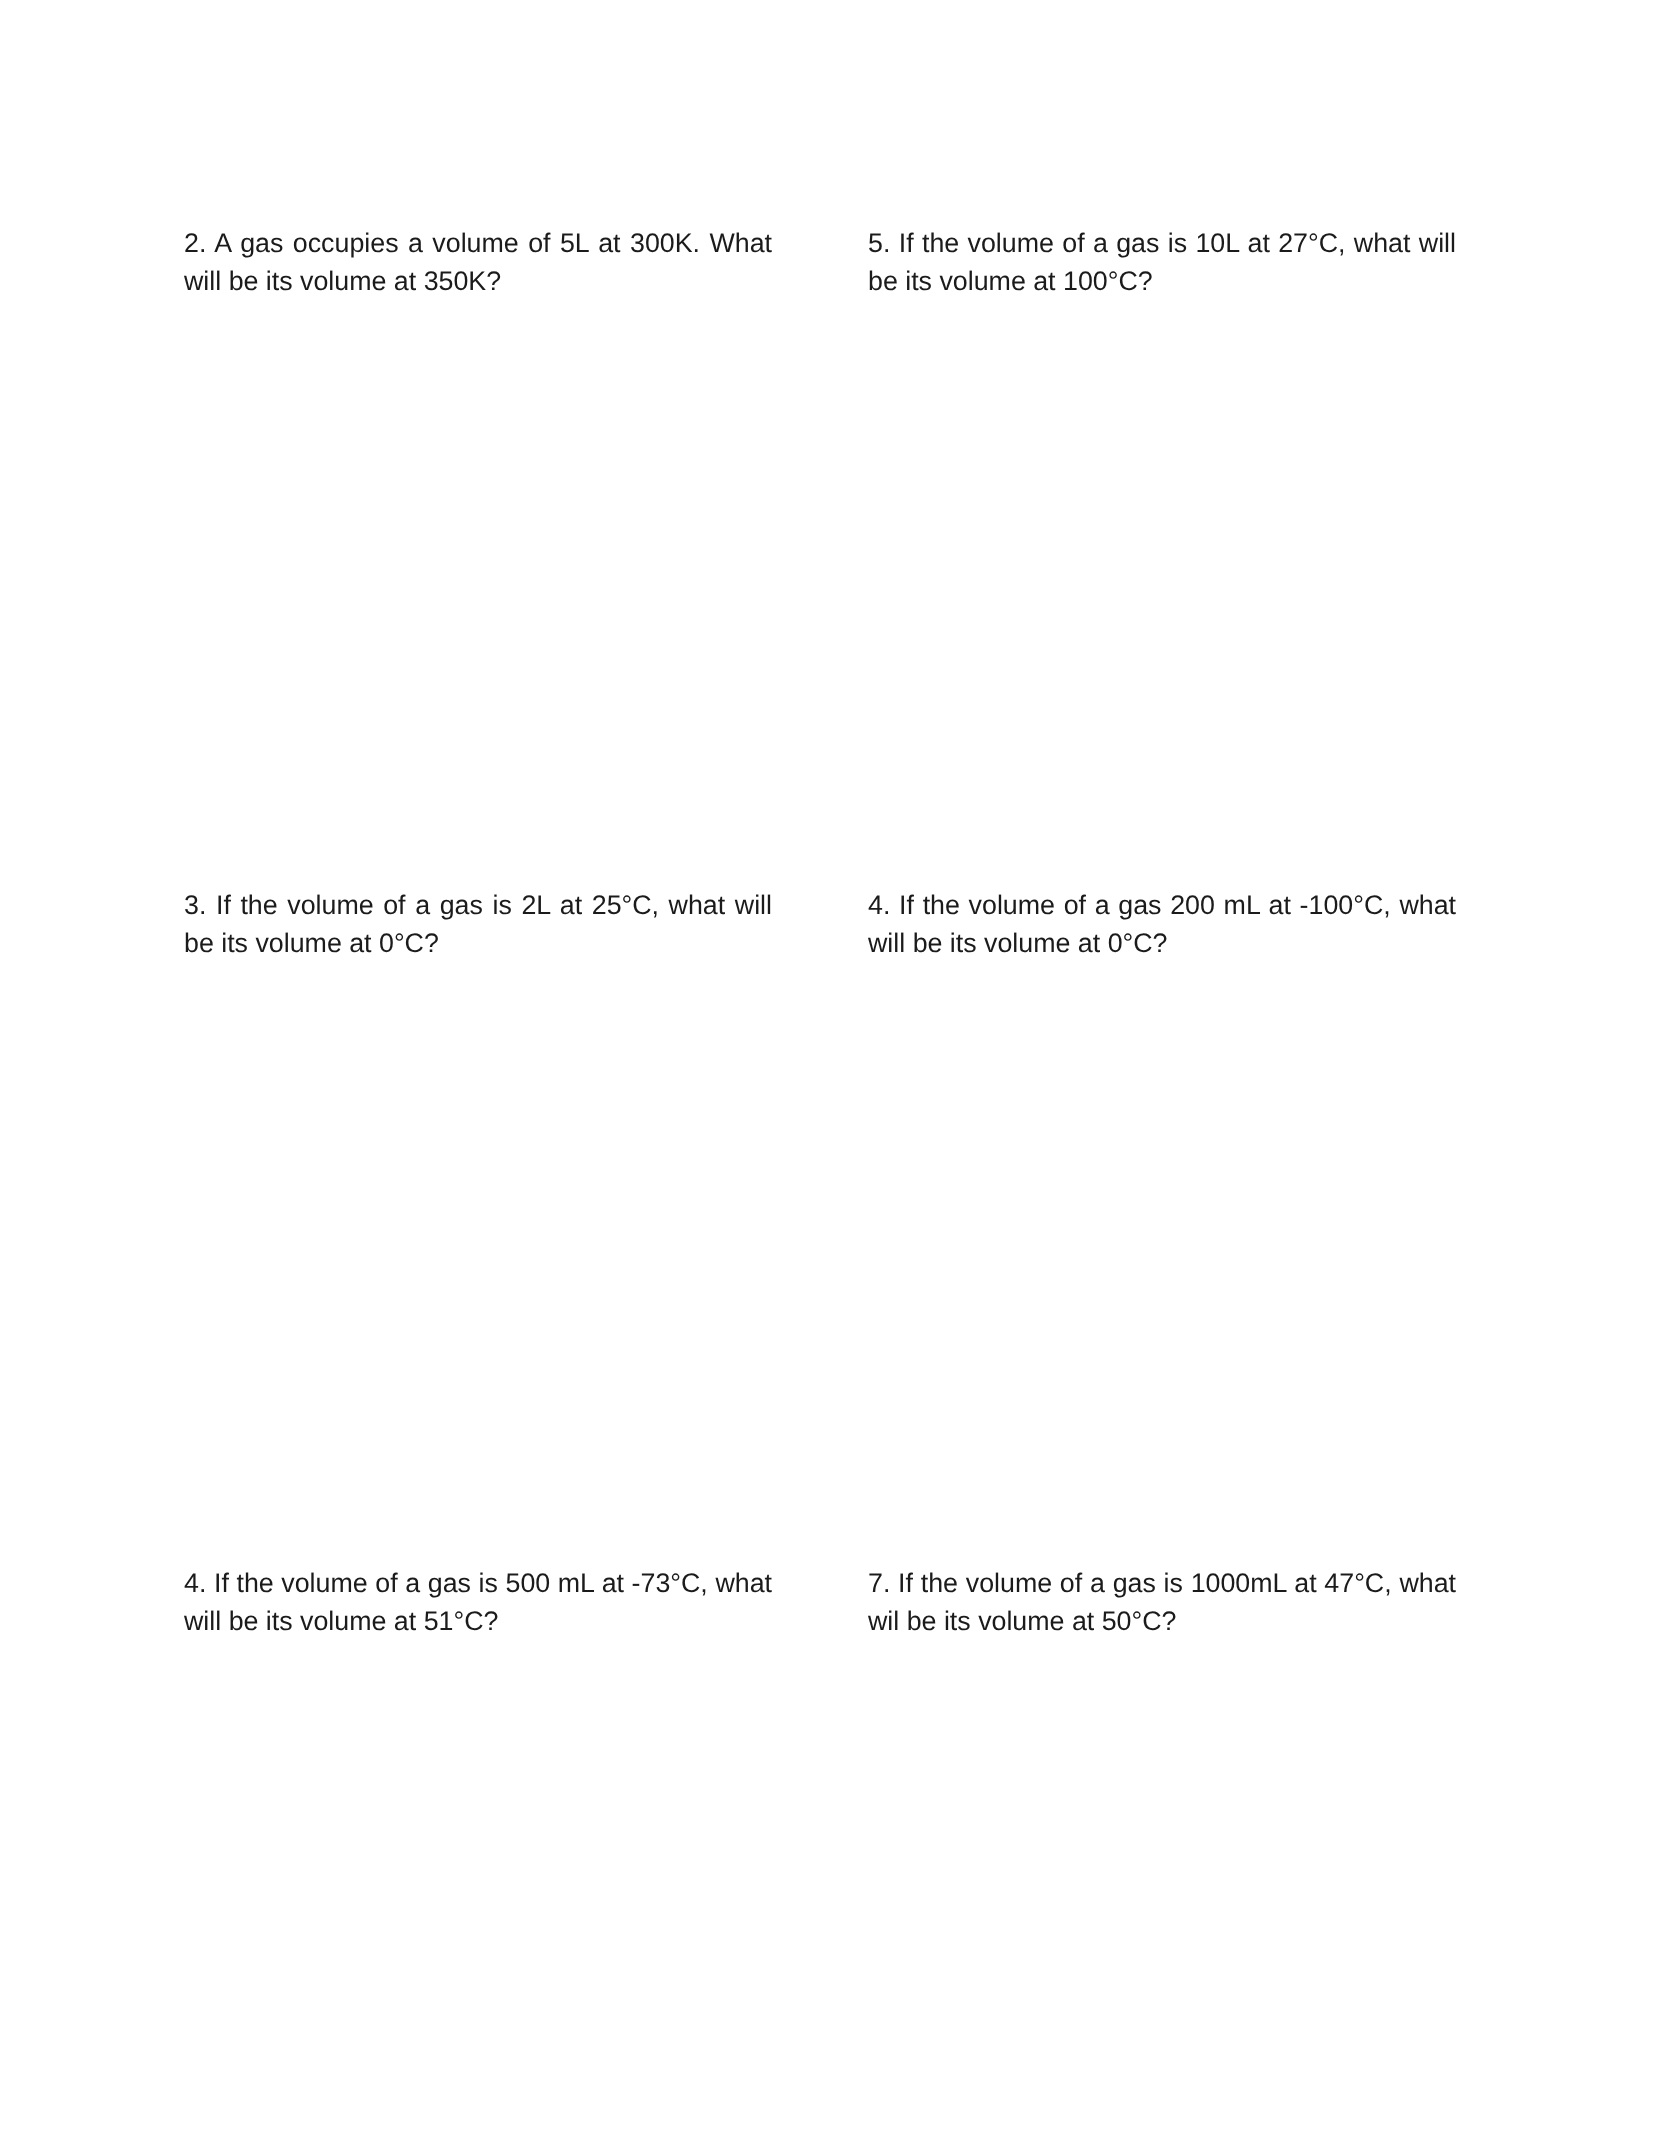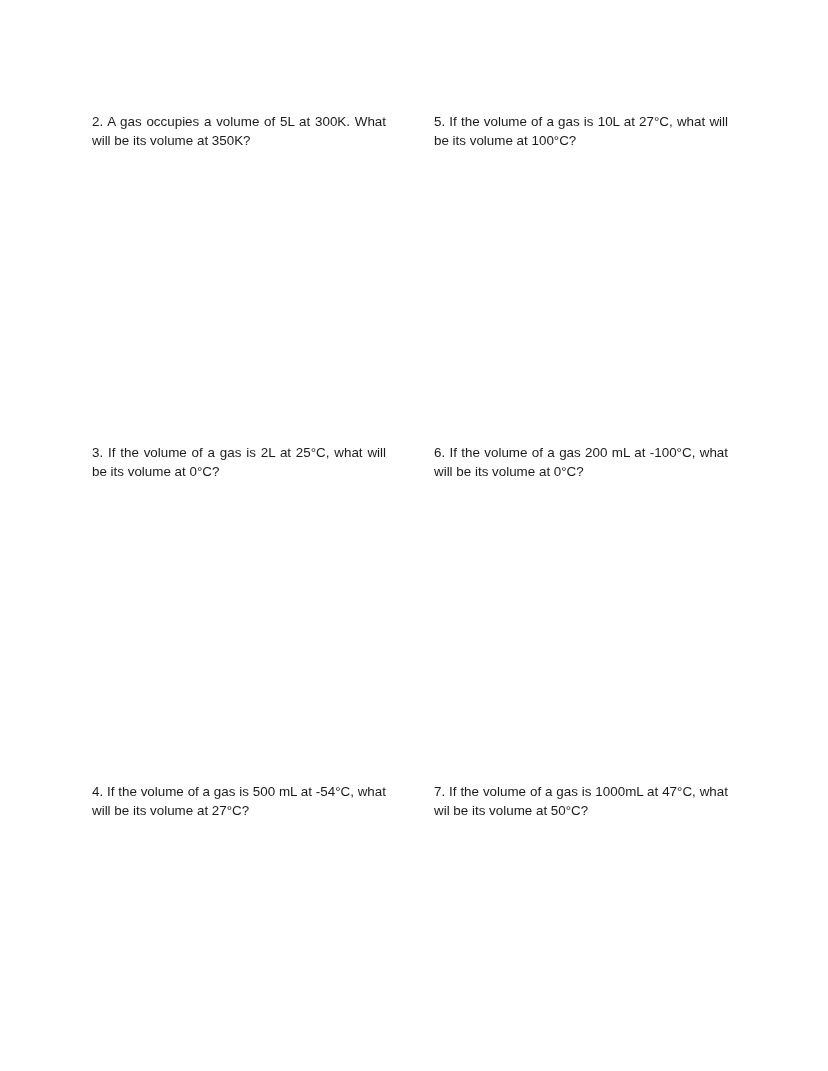--- a/index.html
+++ b/index.html
@@ -73,32 +73,32 @@
       <div class="col col-left">
         <div class="qblock row1">
           <div class="qtext">2. A gas occupies a volume of 5L at 300K. What will be its volume at 350K?</div>
           <div class="answer-space"></div>
         </div>
         <div class="qblock row2">
           <div class="qtext">3. If the volume of a gas is 2L at 25°C, what will be its volume at 0°C?</div>
           <div class="answer-space"></div>
         </div>
         <div class="qblock row3">
-          <div class="qtext">4. If the volume of a gas is 500 mL at -54°C, what will be its volume at 27°C?</div>
+          <div class="qtext">4. If the volume of a gas is 500 mL at -73°C, what will be its volume at 51°C?</div>
           <div class="answer-space"></div>
         </div>
       </div>
 
       <div class="col col-right">
         <div class="qblock row1">
           <div class="qtext">5. If the volume of a gas is 10L at 27°C, what will be its volume at 100°C?</div>
           <div class="answer-space"></div>
         </div>
         <div class="qblock row2">
-          <div class="qtext">6. If the volume of a gas 200 mL at -100°C, what will be its volume at 0°C?</div>
+          <div class="qtext">4. If the volume of a gas 200 mL at -100°C, what will be its volume at 0°C?</div>
           <div class="answer-space"></div>
         </div>
         <div class="qblock row3">
           <div class="qtext">7. If the volume of a gas is 1000mL at 47°C, what wil be its volume at 50°C?</div>
           <div class="answer-space"></div>
         </div>
       </div>
 
     </div>
   </div>

